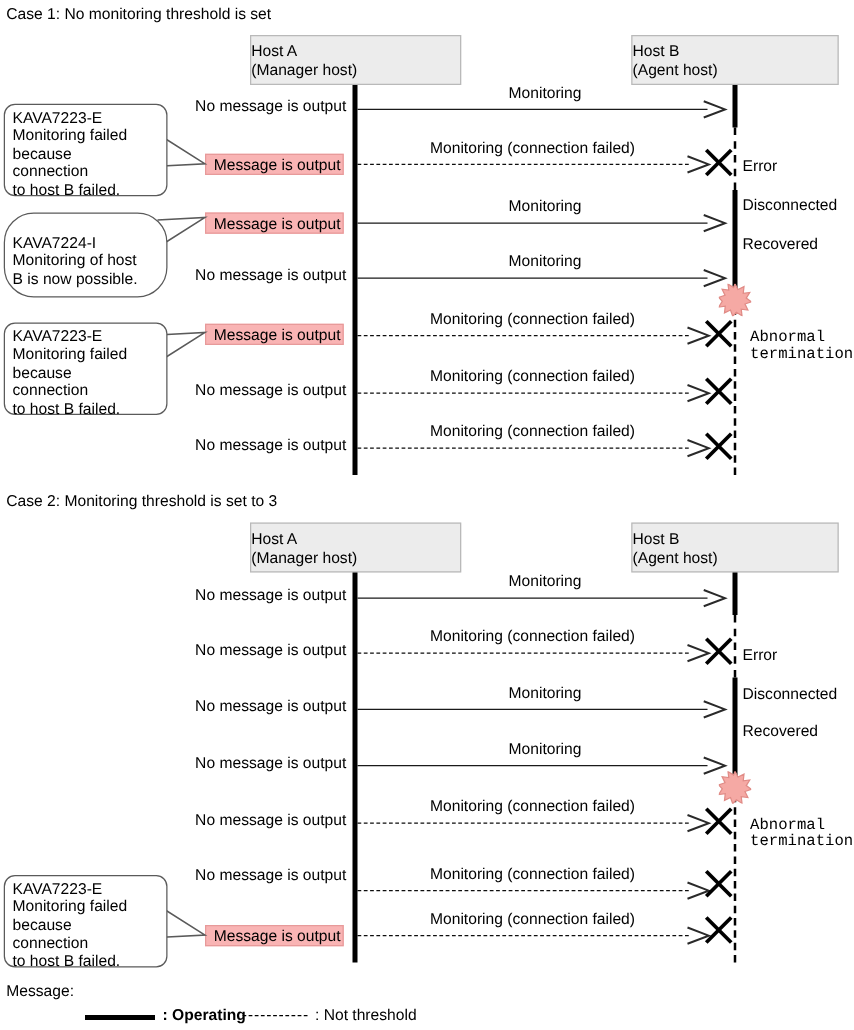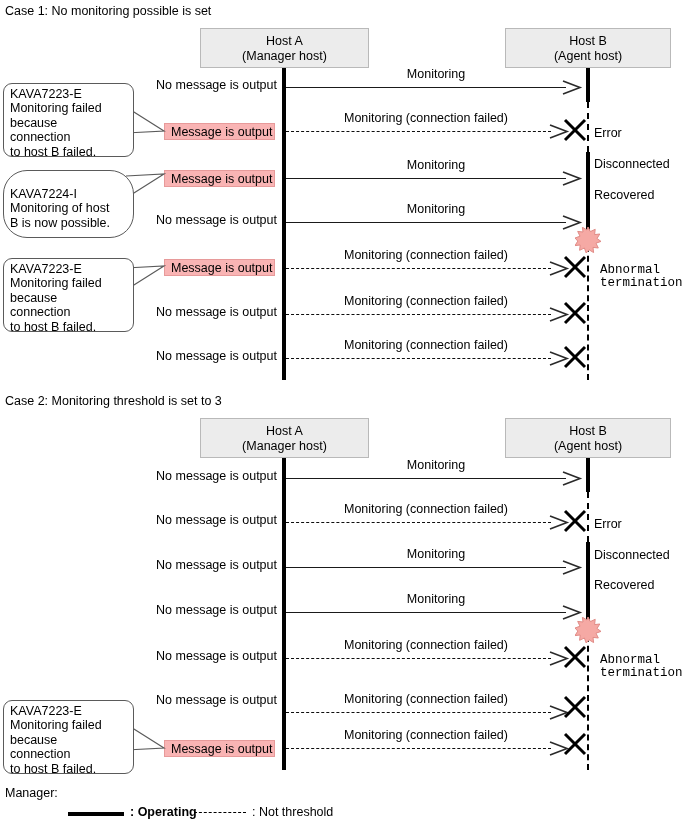--- a/index.html
+++ b/index.html
@@ -14,21 +14,20 @@
   }
   .stage{position:absolute;left:0;top:0;width:683px;height:824px;}
   .abs{position:absolute;}
 
   .case-title{font-size:12.5px;line-height:14px;white-space:nowrap;}
 
   .host-box{
     background:#ececec;
     border:1px solid #b9b9b9;
     box-sizing:border-box;
-    text-align:center;
     font-size:12.5px;
     line-height:15px;
     padding-top:5px;
     white-space:nowrap;
   }
   .host-box .l2{display:block;}
 
   .lifeline-solid{background:#000000;width:4px;}
   .lifeline-dashed{
     width:0;border-left:2px dashed #000000;
@@ -78,21 +77,21 @@
   .legend-solid{height:0;border-top:4px solid #000;}
   .legend-dash{height:0;border-top:1.6px dashed #000;}
 
   .burst{display:block;}
 </style>
 </head>
 <body>
 
 <div class="stage">
 
-  <div class="abs case-title" style="left:5px;top:4px;">Case 1: No monitoring possible is set</div>
+  <div class="abs case-title" style="left:5px;top:4px;">Case 1: No monitoring threshold is set</div>
 
   <div class="abs host-box" style="left:200px;top:28px;width:169px;height:40px;">
     <span>Host A</span>
     <span class="l2">(Manager host)</span>
   </div>
   <div class="abs host-box" style="left:505px;top:28px;width:166px;height:40px;">
     <span>Host B</span>
     <span class="l2">(Agent host)</span>
   </div>
 
@@ -300,19 +299,19 @@
 
   <svg class="abs tail" style="left:124px;top:722px;" width="44" height="32" viewBox="0 0 44 32">
     <polyline points="2,2 40,26 2,28" fill="#fff" stroke="#5a5a5a" stroke-width="1.2"></polyline>
   </svg>
   <div class="abs callout" style="left:3px;top:700px;width:131px;height:74px;">KAVA7223-E
 Monitoring failed
 because
 connection
 to host B failed.</div>
 
-  <div class="abs legend-title" style="left:5px;top:786px;">Manager:</div>
+  <div class="abs legend-title" style="left:5px;top:786px;">Message:</div>
   <div class="abs legend-solid" style="left:68px;top:812px;width:56px;"></div>
   <div class="abs legend-item" style="left:130px;top:805px;font-weight:bold;">: Operating</div>
   <div class="abs legend-dash" style="left:194px;top:812px;width:52px;"></div>
   <div class="abs legend-item" style="left:252px;top:805px;">: Not threshold</div>
 
 </div>
 
 </body></html>

